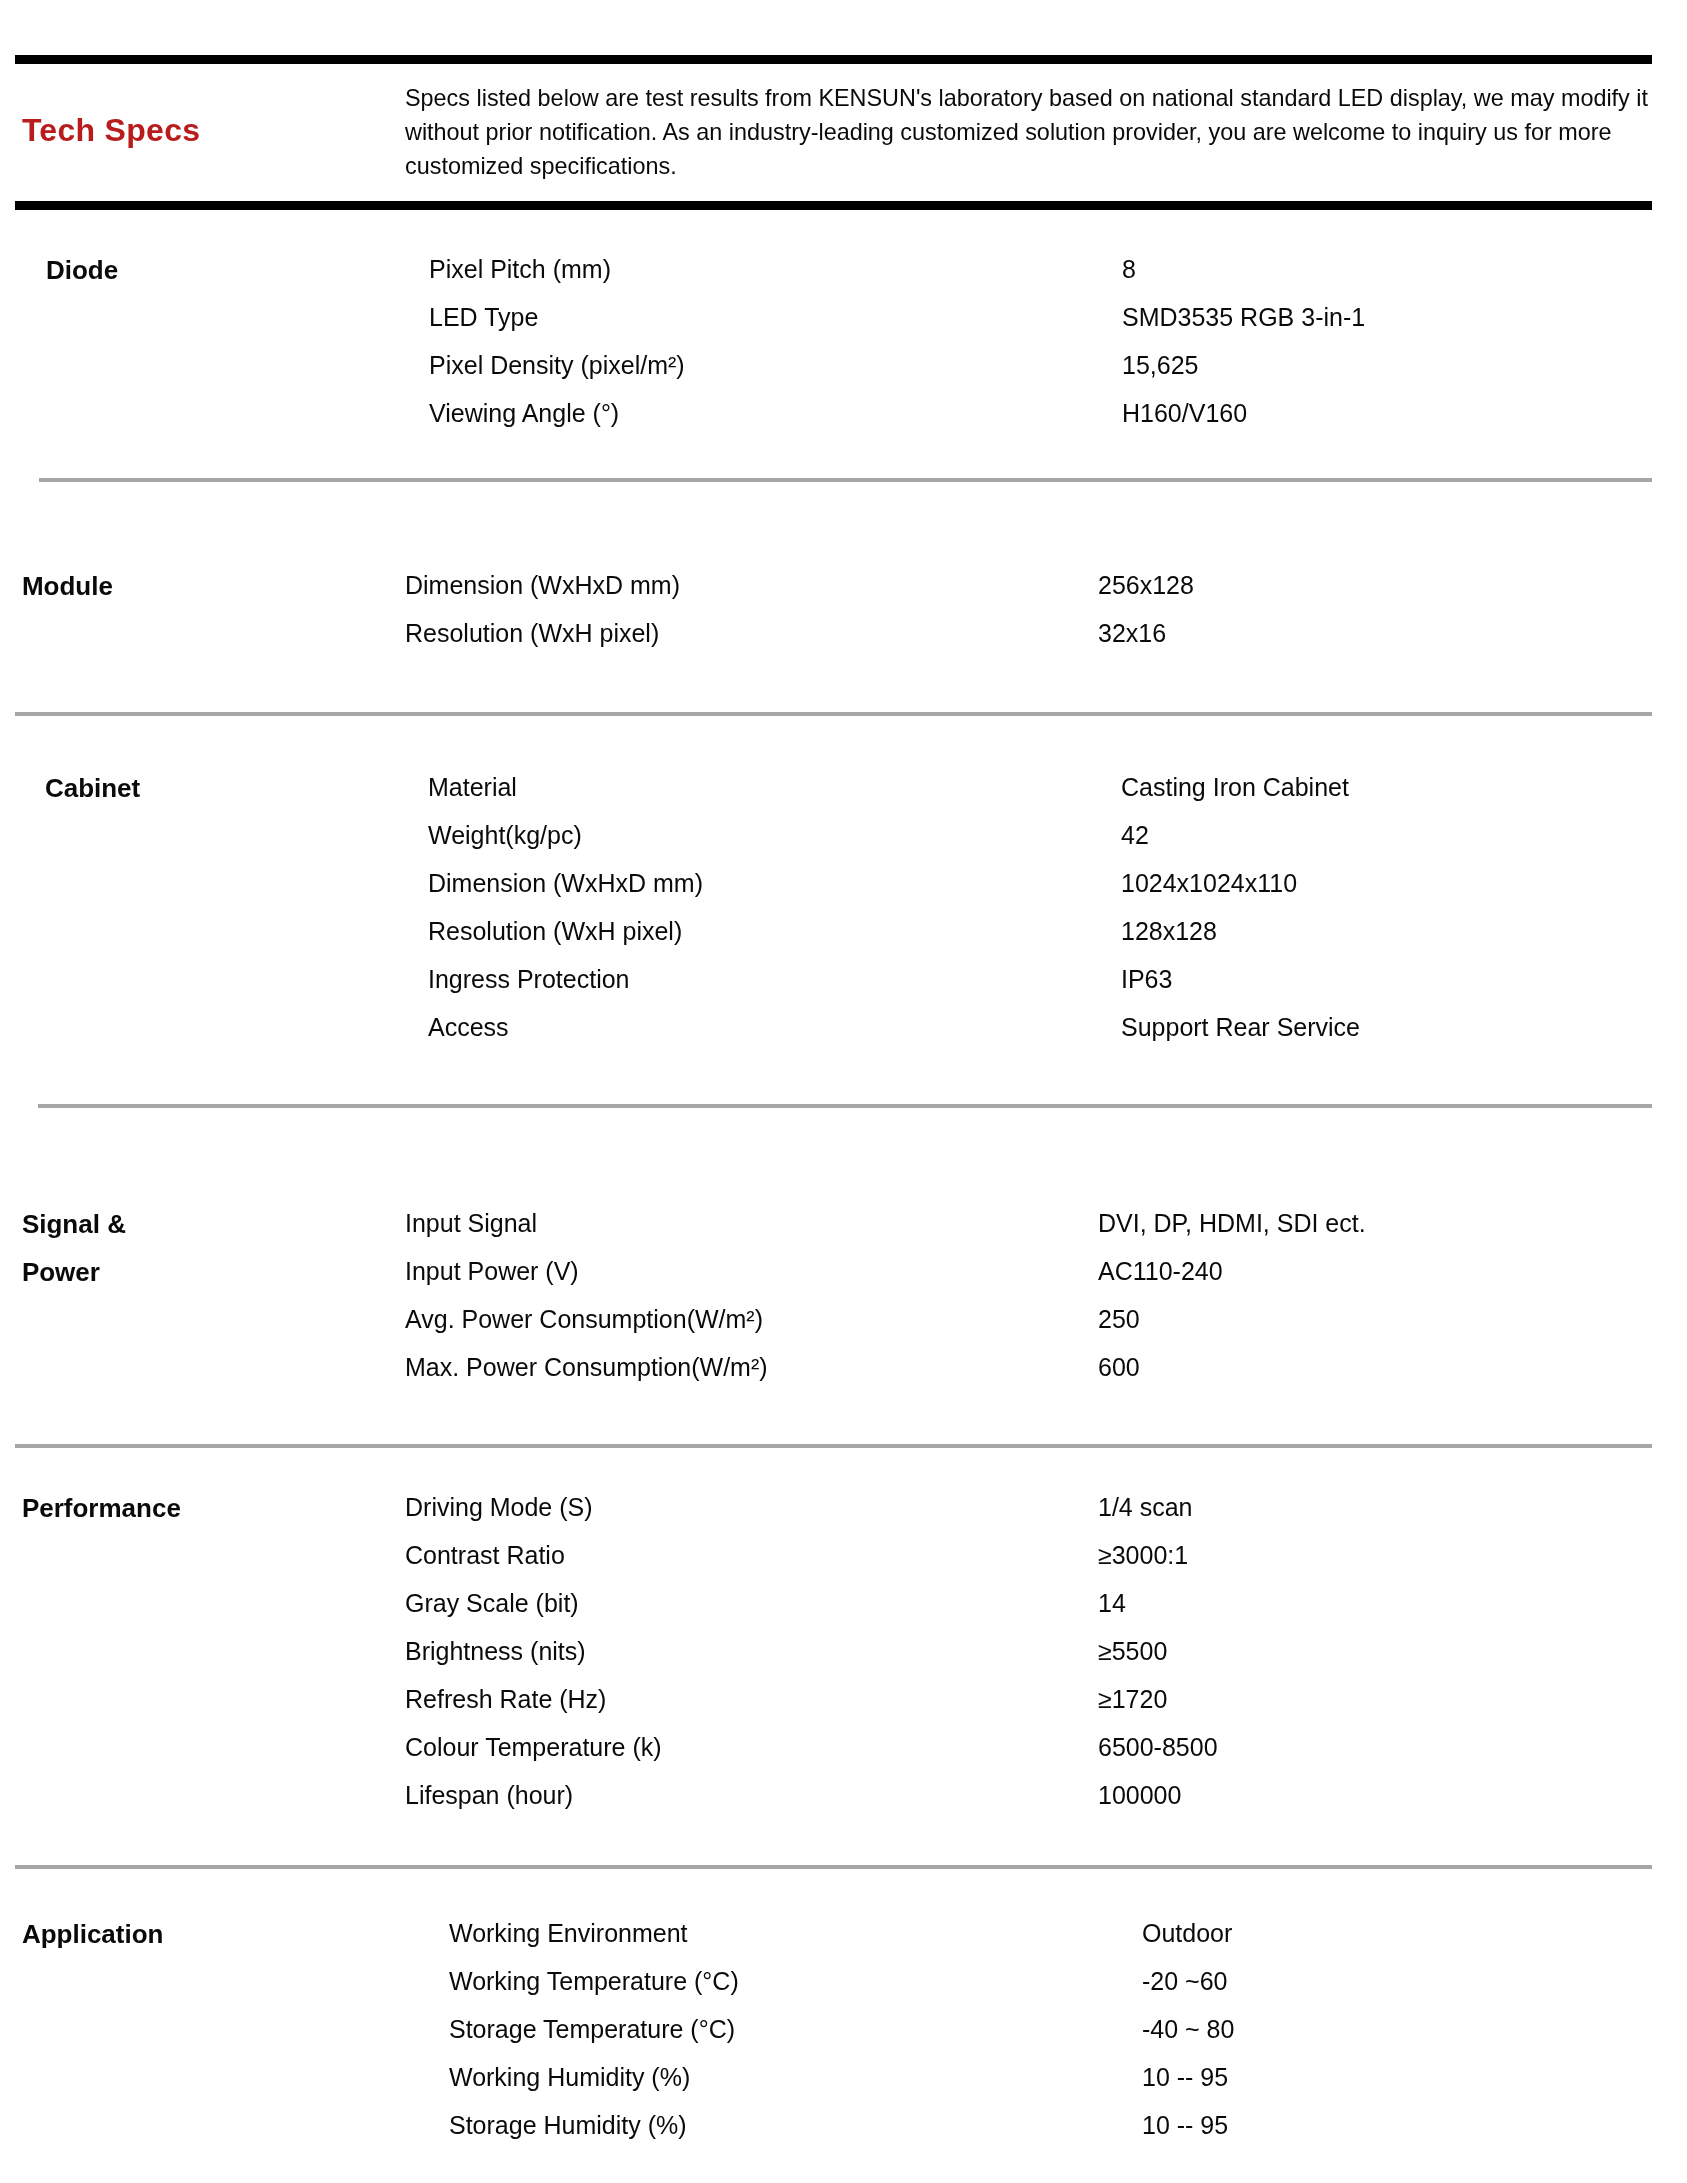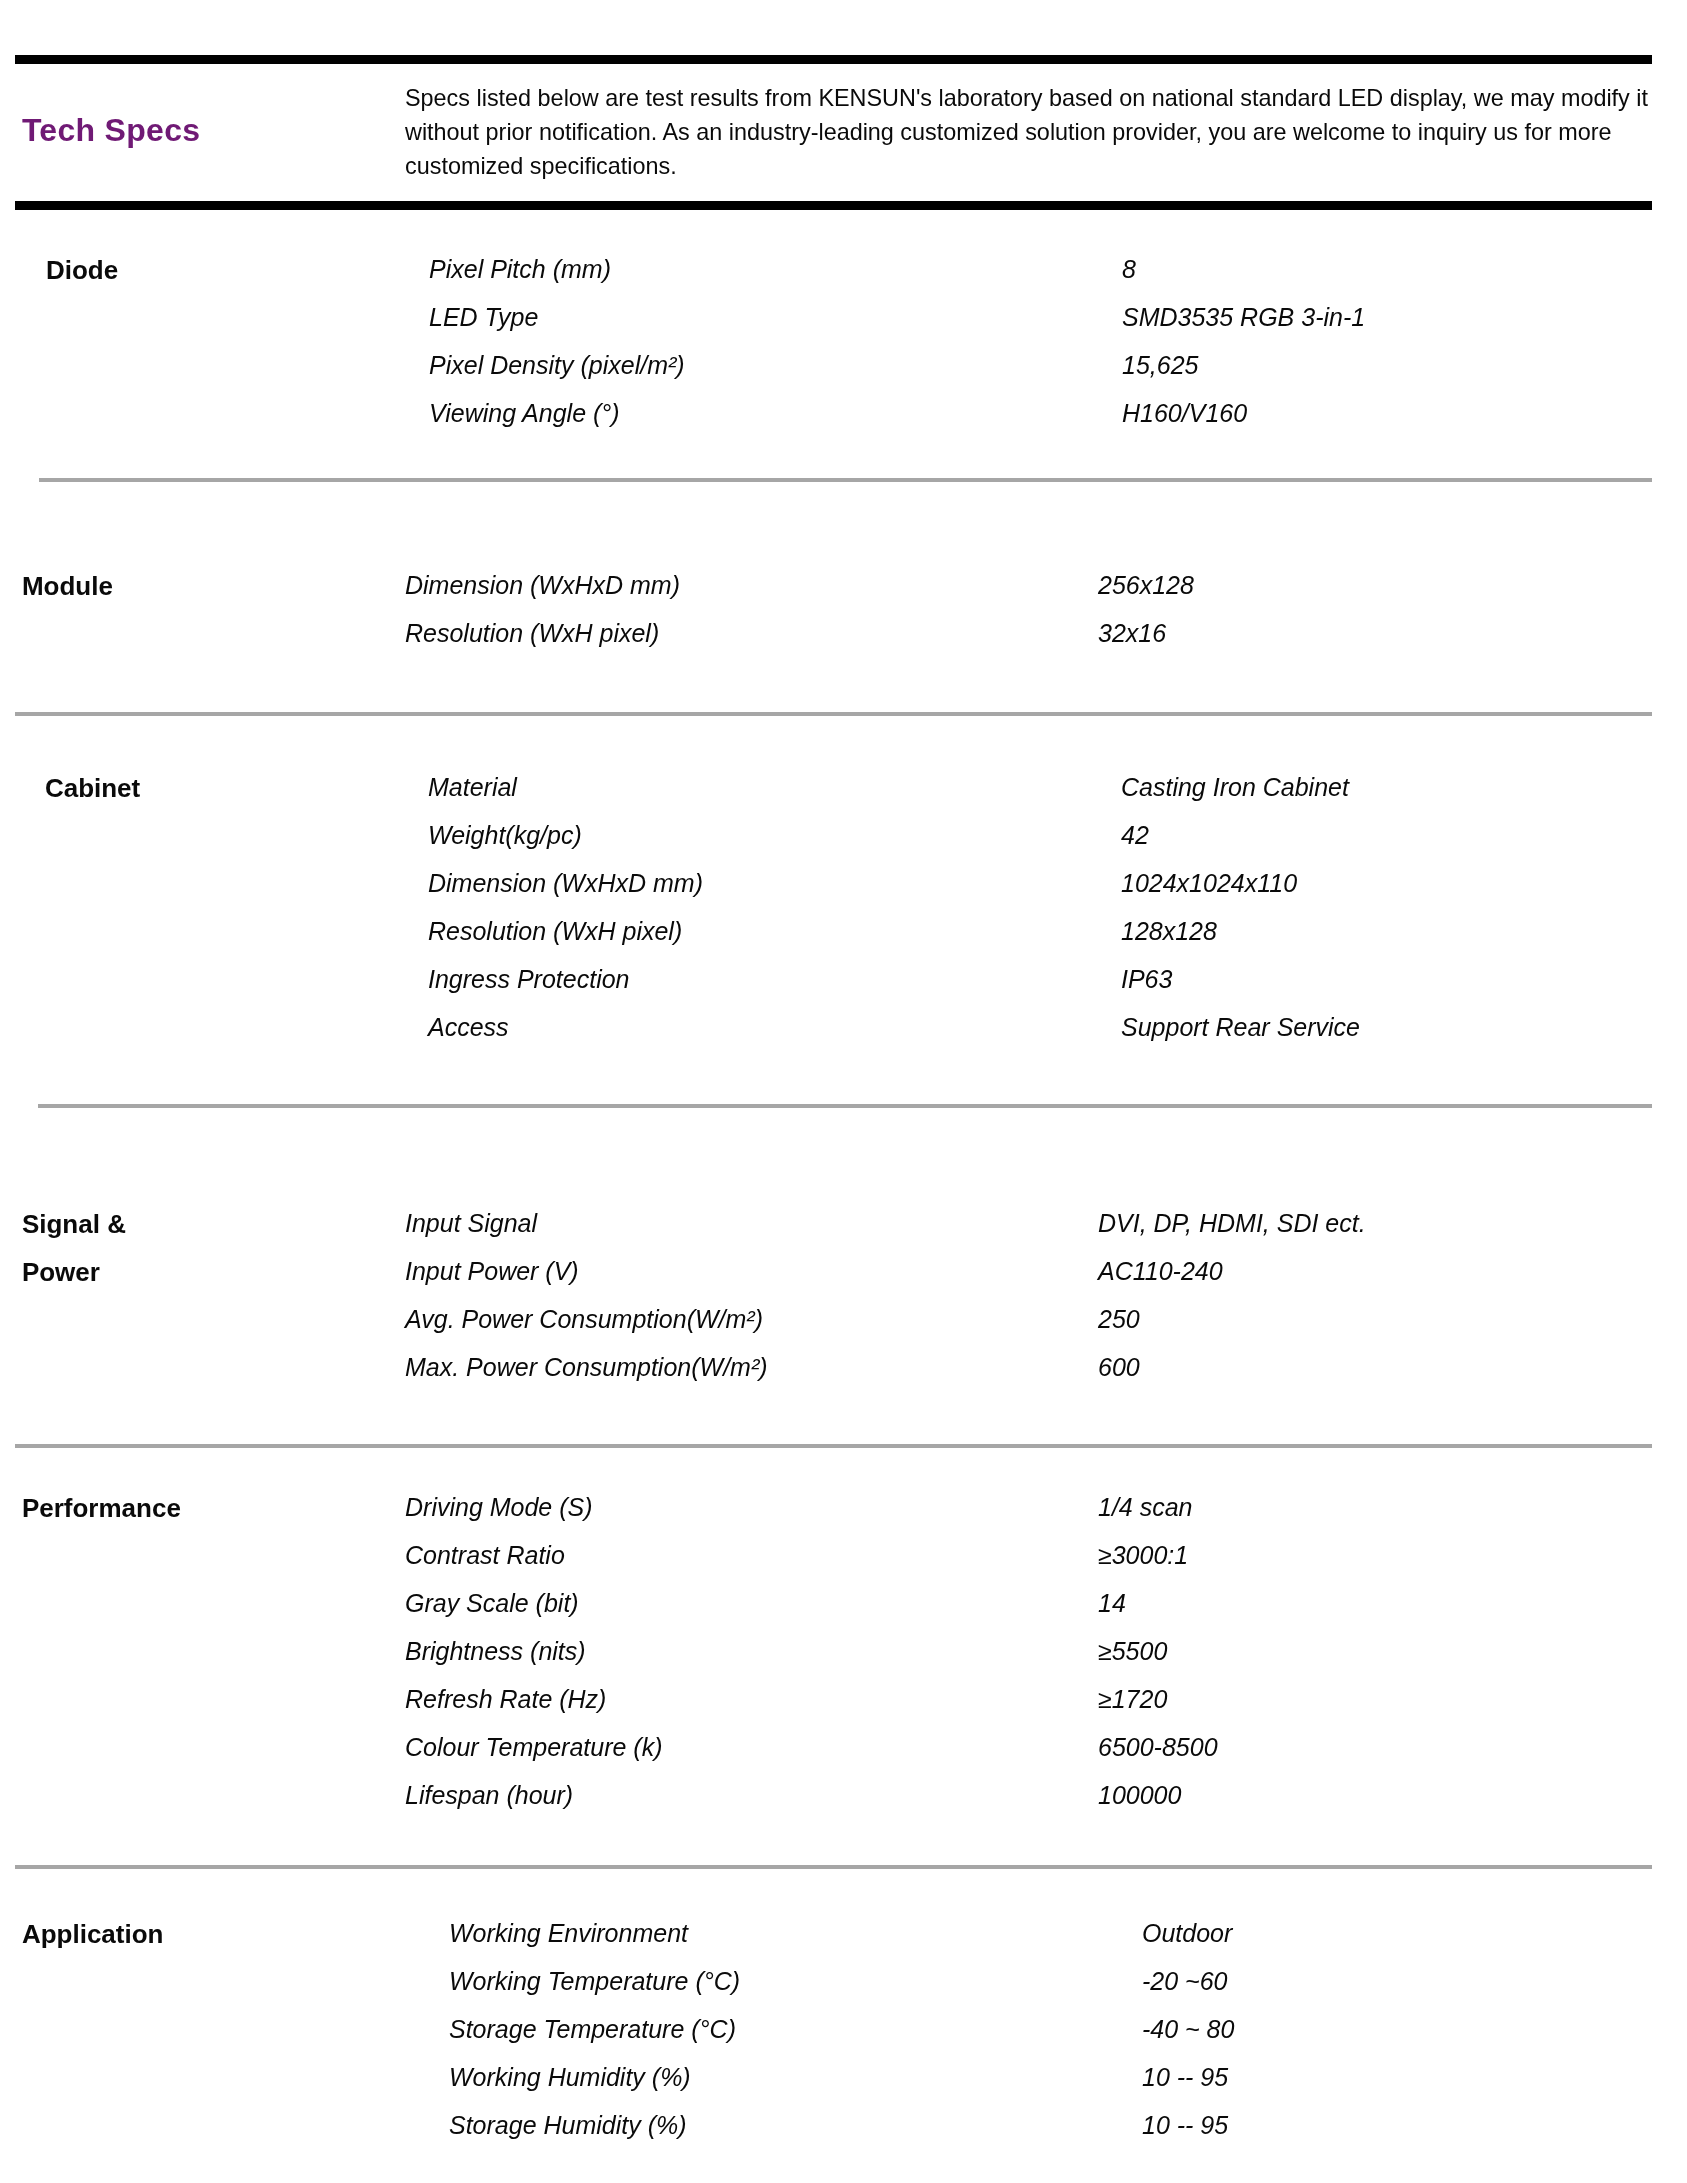--- a/index.html
+++ b/index.html
@@ -69,21 +69,20 @@
     line-height: 48px;
     max-width: 165px;
   }
   .rows-col {
     flex: 1;
   }
   .spec-row {
     display: flex;
     height: 48px;
     align-items: center;
-    font-style: italic;
   }
   .spec-label {
     width: 693px;
     flex: 0 0 693px;
     font-size: 25px;
   }
   .spec-value {
     flex: 1;
     font-size: 25px;
   }
@@ -98,21 +97,21 @@
 </style>
 </head>
 <body>
 
 <div class="page">
 
   <div class="bar bar-top"></div>
 
   <div class="header-flex">
     <div class="title-col">
-      <div class="page-title" style="color: #701a75;">Tech Specs</div>
+      <div class="page-title" style="color: #b91c1c;">Tech Specs</div>
     </div>
     <div class="page-desc">Specs listed below are test results from KENSUN's laboratory based on national standard LED display, we may modify it without prior notification. As an industry-leading customized solution provider, you are welcome to inquiry us for more customized specifications.</div>
   </div>
 
   <div class="bar"></div>
 
   <div id="sections-root">
   <div class="section" data-sec="0">
     <div class="section-header-col">
       <div class="section-header">Diode</div>

